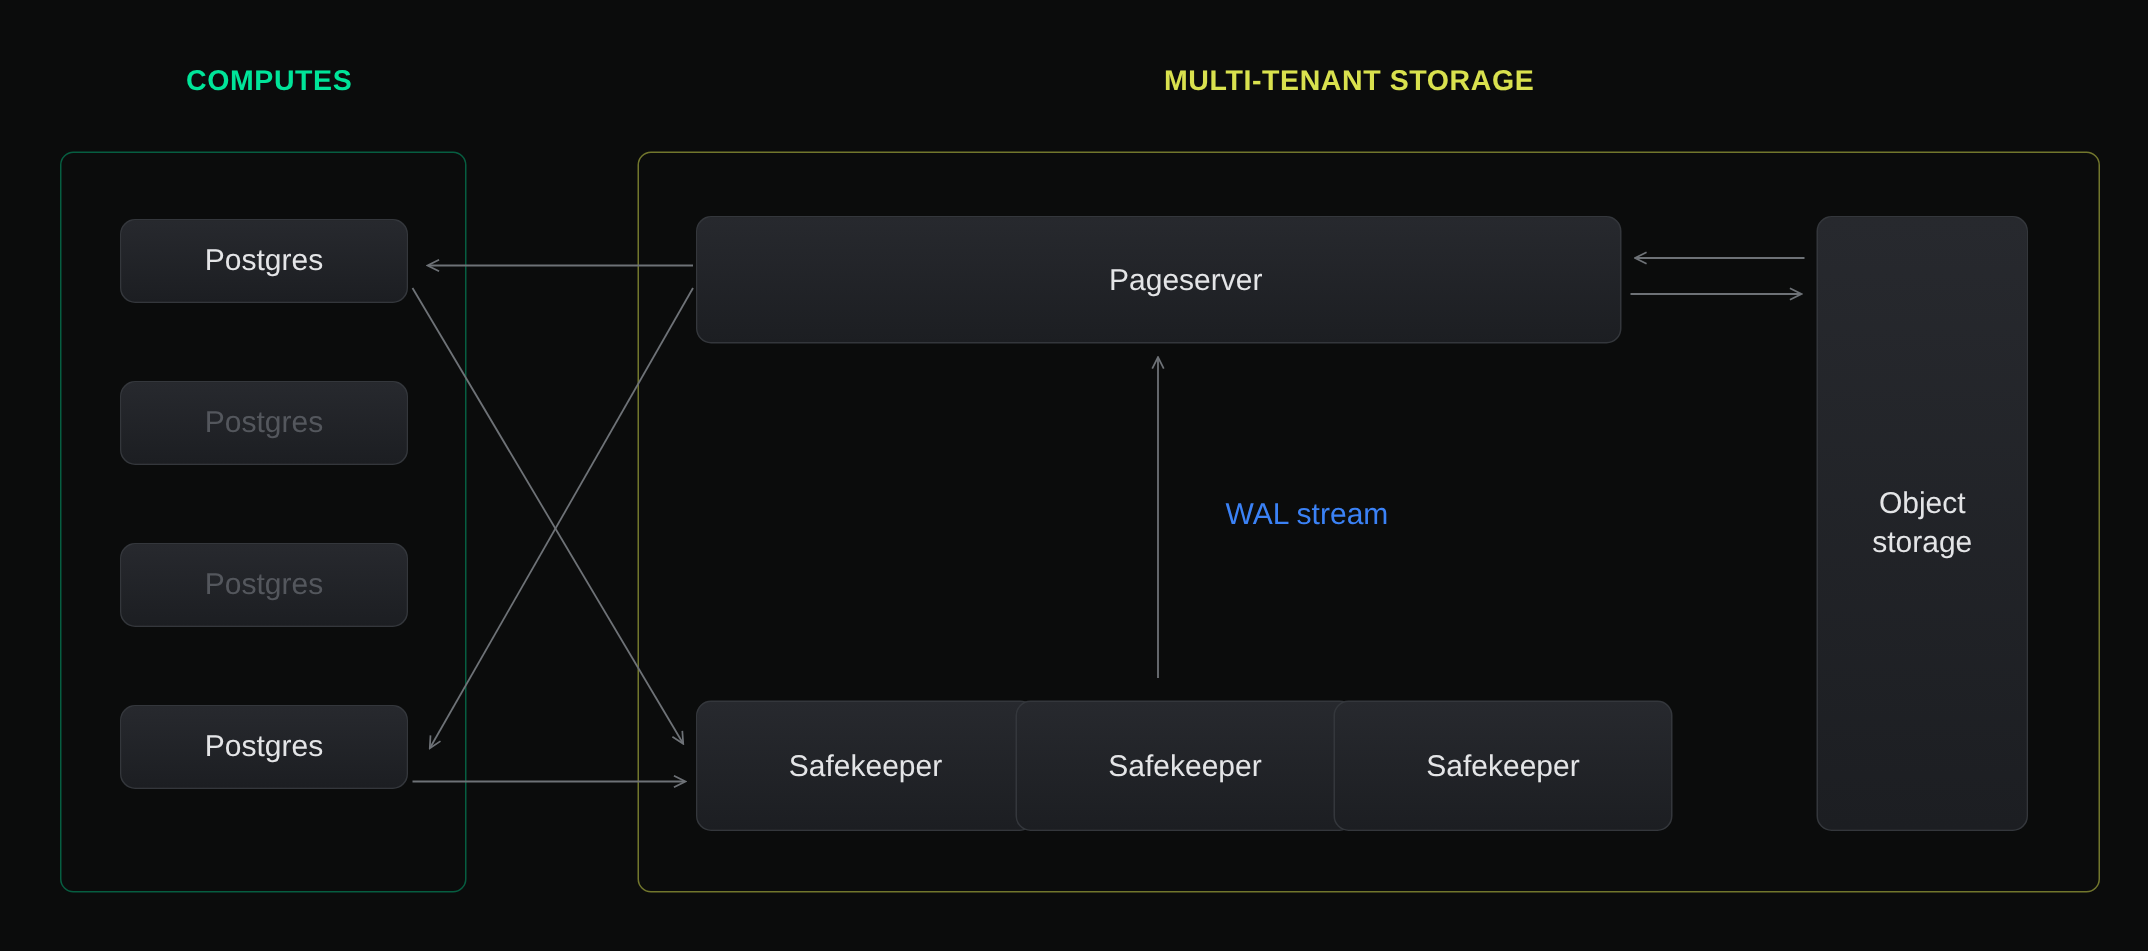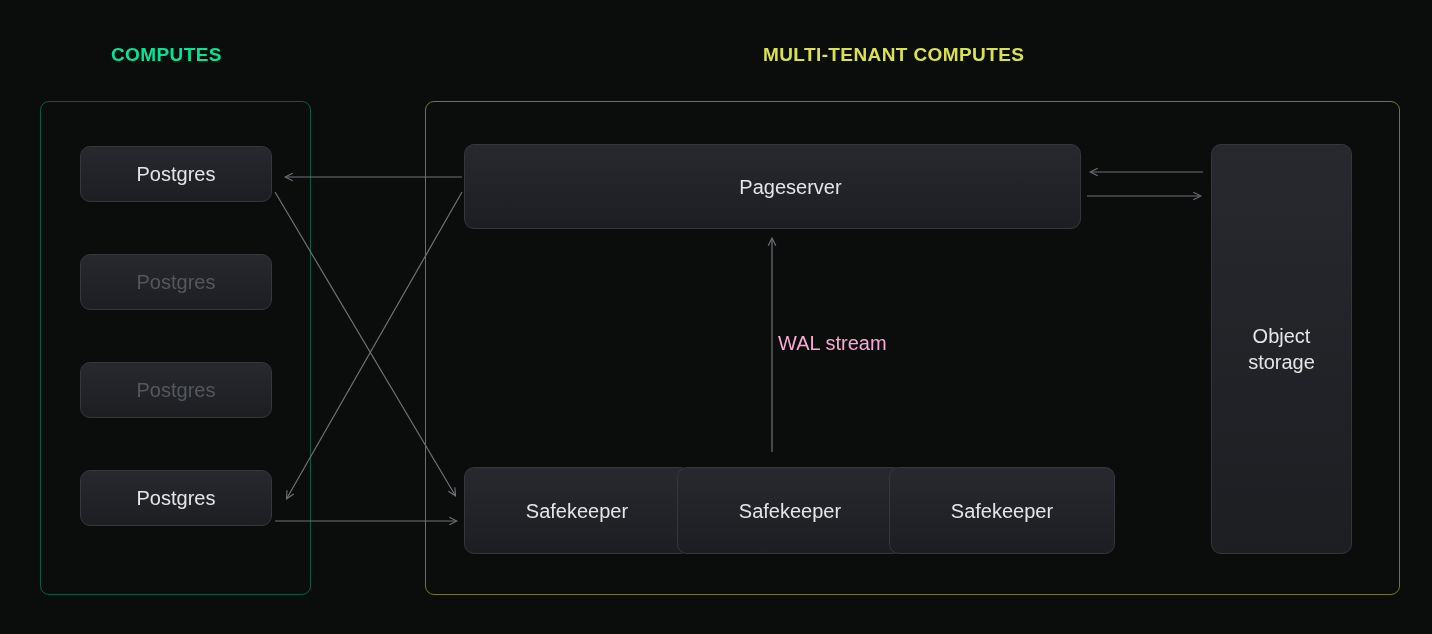--- a/index.html
+++ b/index.html
@@ -9,20 +9,21 @@
     background:#0b0c0c;
     font-family:"Liberation Sans", sans-serif;
     overflow:hidden;
   }
   .heading {
     position:absolute;
     font-size:19px;
     font-weight:700;
     letter-spacing:0.4px;
     line-height:22px;
+    margin-left:13px;
   }
   .heading.computes { left:111px; top:44px; color:var(--computes-accent); }
   .heading.storage  { left:763px; top:44px; color:var(--storage-accent); }
 
   .panel {
     position:absolute;
     border-radius:9px;
     box-sizing:border-box;
   }
   .panel.computes {
@@ -60,43 +61,43 @@
   
   .pageserver { left:38px; top:42px; width:617px; height:85px;padding-left:36px; }
   .safekeeper { top:365px; height:87px; width:226px; }
   .sk-0 { left:38px; }
   .sk-1 { left:251px; }
   .sk-2 { left:463px; }
   .objstore { left:785px; top:42px; width:141px; height:410px; padding:16px 18px; }
 
   .wal-label {
     position:absolute;
-    left:778px; top:332px;
+    left:817px; top:332px;
     font-size:20px;
-    color:#f9a8d4;
+    color:#3b82f6;
   }
 
   .arrows {
     position:absolute;
     left:0; top:0;
     pointer-events:none;
   }
   .arrows path {
     stroke:var(--arrow);
     stroke-width:1.2;
     fill:none;
   }
 </style>
 </head>
 <body>
 
 <div class="canvas" style="background: rgb(11, 12, 12);">
 
   <div class="heading computes">COMPUTES</div>
-  <div class="heading storage">MULTI-TENANT COMPUTES</div>
+  <div class="heading storage">MULTI-TENANT STORAGE</div>
 
   <div class="panel computes">
     <div class="node pg pg-0">
       <span class="label">Postgres</span>
     </div>
     <div class="node pg pg-1 dim">
       <span class="label">Postgres</span>
     </div>
     <div class="node pg pg-2 dim">
       <span class="label">Postgres</span>

